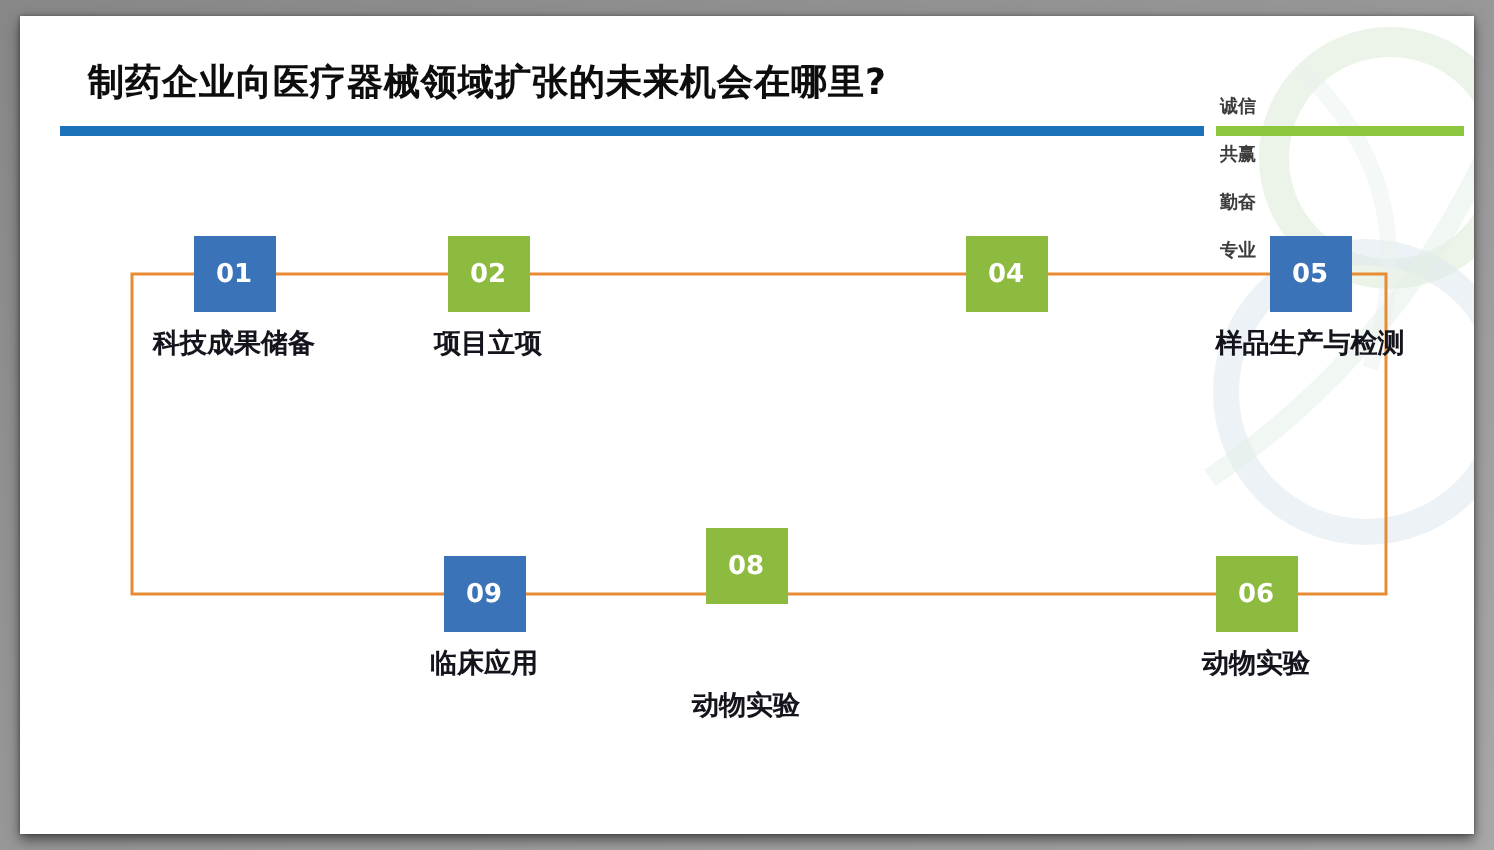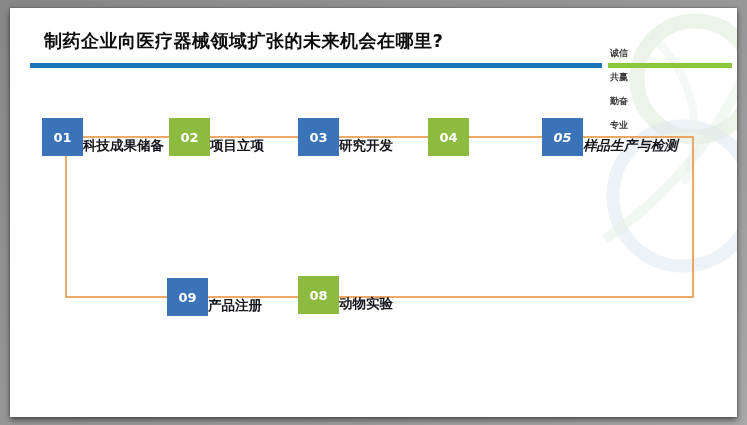--- a/index.html
+++ b/index.html
@@ -22,37 +22,37 @@
   }
   .rule-blue{position:absolute;left:20px;top:55px;width:572px;height:5px;background:#1b72b8;}
   .rule-green{position:absolute;left:598px;top:55px;width:124px;height:5px;background:#8cc63e;}
   .slogan{
     position:absolute;left:600px;top:39px;display:flex;gap:11px;
     font-size:9px;font-weight:bold;color:#3d3d3d;white-space:nowrap;flex-direction:column;
   }
   .connectors{position:absolute;left:0;top:0;z-index:1;}
   .step{
     position:absolute;width:150px;z-index:2;
-    display:flex;flex-direction:row;align-items:center;
+    display:flex;flex-direction:column;align-items:center;
   }
   .num{
     width:41px;height:38px;
     display:flex;align-items:center;justify-content:center;
     color:#ffffff;font-weight:bold;font-size:13px;
   }
   .num.blue{background:#3b73b9;}
   .num.green{background:#8cbb3f;}
   .lbl{
-    margin-top:18px;font-size:13.5px;font-weight:bold;color:#14141c;white-space:nowrap;
+    margin-top:7px;font-size:13.5px;font-weight:bold;color:#14141c;white-space:nowrap;
   }
   
   .s1{left:32px;top:110px;}  .s2{left:159px;top:110px;text-align:right;}  .s3{left:288px;top:110px;}
-  .s4{left:418px;top:110px;gap:17px;} .s5{left:532px;top:110px;font-style:italic;}
+  .s4{left:418px;top:110px;gap:17px;} .s5{left:570px;top:110px;}
   
-  .s10{left:28px;top:270px;} .s9{left:157px;top:270px;text-align:center;}  .s8{left:288px;top:268px;}
+  .s10{left:28px;top:270px;} .s9{left:157px;top:270px;text-align:center;}  .s8{left:288px;top:256px;gap:35px;}
   .s7{left:421px;top:270px;} .s6{left:543px;top:270px;}
 </style>
 </head>
 <body>
 
 <div class="slide">
 
   <svg class="watermark" width="200" height="320" viewBox="0 0 200 320">
     <circle cx="130" cy="105" r="58" fill="none" stroke="#dde9d6" stroke-width="15" opacity="0.55"></circle>
     <circle cx="118" cy="222" r="70" fill="none" stroke="#dfe9ef" stroke-width="13" opacity="0.6"></circle>
@@ -76,34 +76,34 @@
   </svg>
 
   <div class="step s1">
     <div class="num blue">01</div>
     <div class="lbl">科技成果储备</div>
   </div>
   <div class="step s2">
     <div class="num green">02</div>
     <div class="lbl">项目立项</div>
   </div>
-  <div class="step s3">
-    <div class="num blue">03</div>
-    <div class="lbl">研究开发</div>
-  </div>
   <div class="step s4">
     <div class="num green">04</div>
   </div>
   <div class="step s5">
     <div class="num blue">05</div>
     <div class="lbl">样品生产与检测</div>
   </div>
 
   <div class="step s9">
     <div class="num blue">09</div>
-    <div class="lbl">产品注册</div>
+    <div class="lbl">临床应用</div>
   </div>
   <div class="step s8">
     <div class="num green">08</div>
+    <div class="lbl">动物实验</div>
+  </div>
+  <div class="step s6">
+    <div class="num green">06</div>
     <div class="lbl">动物实验</div>
   </div>
 
 </div>
 
 </body></html>

